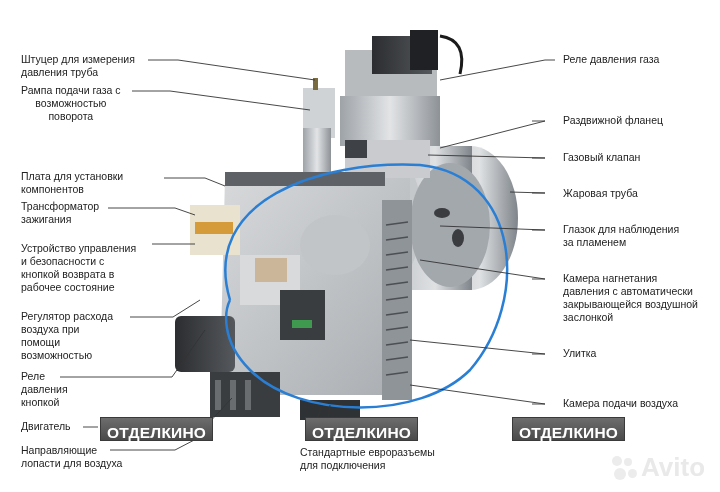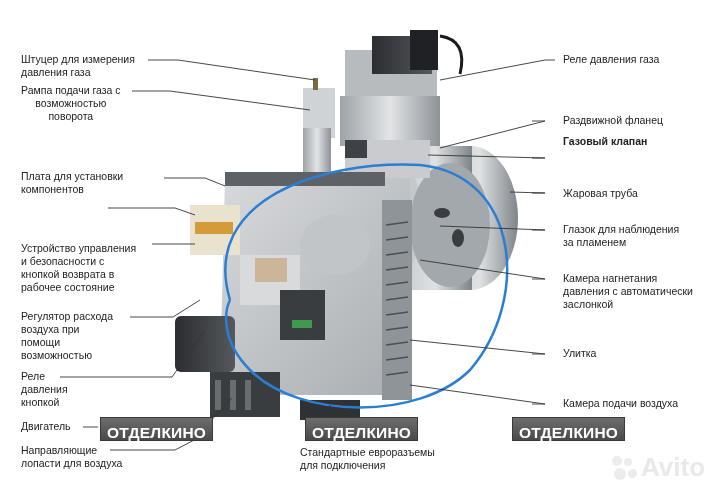--- a/index.html
+++ b/index.html
@@ -126,30 +126,34 @@
       <polyline points="532,354 545,354 410,340"></polyline>
       <polyline points="532,404 545,404 410,385"></polyline>
 
       <polyline points="310,440 322,405"></polyline>
       <polyline points="325,440 330,405"></polyline>
     </g>
   </svg>
 
   <div class="label" style="left:21px;top:53px;">
     <span>Штуцер для измерения</span>
-    <span>давления газа</span>
+    <span>давления труба</span>
   </div>
   <div class="label" style="left:21px;top:84px;text-align:center;">
     <span>Рампа подачи газа с</span>
     <span>возможностью</span>
     <span>поворота</span>
   </div>
   <div class="label" style="left:21px;top:170px;">
     <span>Плата для установки</span>
     <span>компонентов</span>
+  </div>
+  <div class="label" style="left:21px;top:200px;">
+    <span>Трансформатор</span>
+    <span>зажигания</span>
   </div>
   <div class="label" style="left:21px;top:242px;">
     <span>Устройство управления</span>
     <span>и безопасности с</span>
     <span>кнопкой возврата в</span>
     <span>рабочее состояние</span>
   </div>
   <div class="label" style="left:21px;top:310px;">
     <span>Регулятор расхода</span>
     <span>воздуха при</span>
@@ -168,33 +172,34 @@
     <span>Направляющие</span>
     <span>лопасти для воздуха</span>
   </div>
 
   <div class="label" style="left:563px;top:53px;">
     <span>Реле давления газа</span>
   </div>
   <div class="label" style="left:563px;top:114px;">
     <span>Раздвижной фланец</span>
   </div>
-  <div class="label" style="left:563px;top:135px;font-weight:bold;">
+  <div class="label" style="left:563px;top:151px;">
     <span>Газовый клапан</span>
   </div>
   <div class="label" style="left:563px;top:187px;">
     <span>Жаровая труба</span>
   </div>
   <div class="label" style="left:563px;top:223px;">
     <span>Глазок для наблюдения</span>
     <span>за пламенем</span>
   </div>
   <div class="label" style="left:563px;top:272px;">
     <span>Камера нагнетания</span>
     <span>давления с автоматически</span>
+    <span>закрывающейся воздушной</span>
     <span>заслонкой</span>
   </div>
   <div class="label" style="left:563px;top:347px;">
     <span>Улитка</span>
   </div>
   <div class="label" style="left:563px;top:397px;">
     <span>Камера подачи воздуха</span>
   </div>
 
   <div class="label" style="left:300px;top:446px;">

